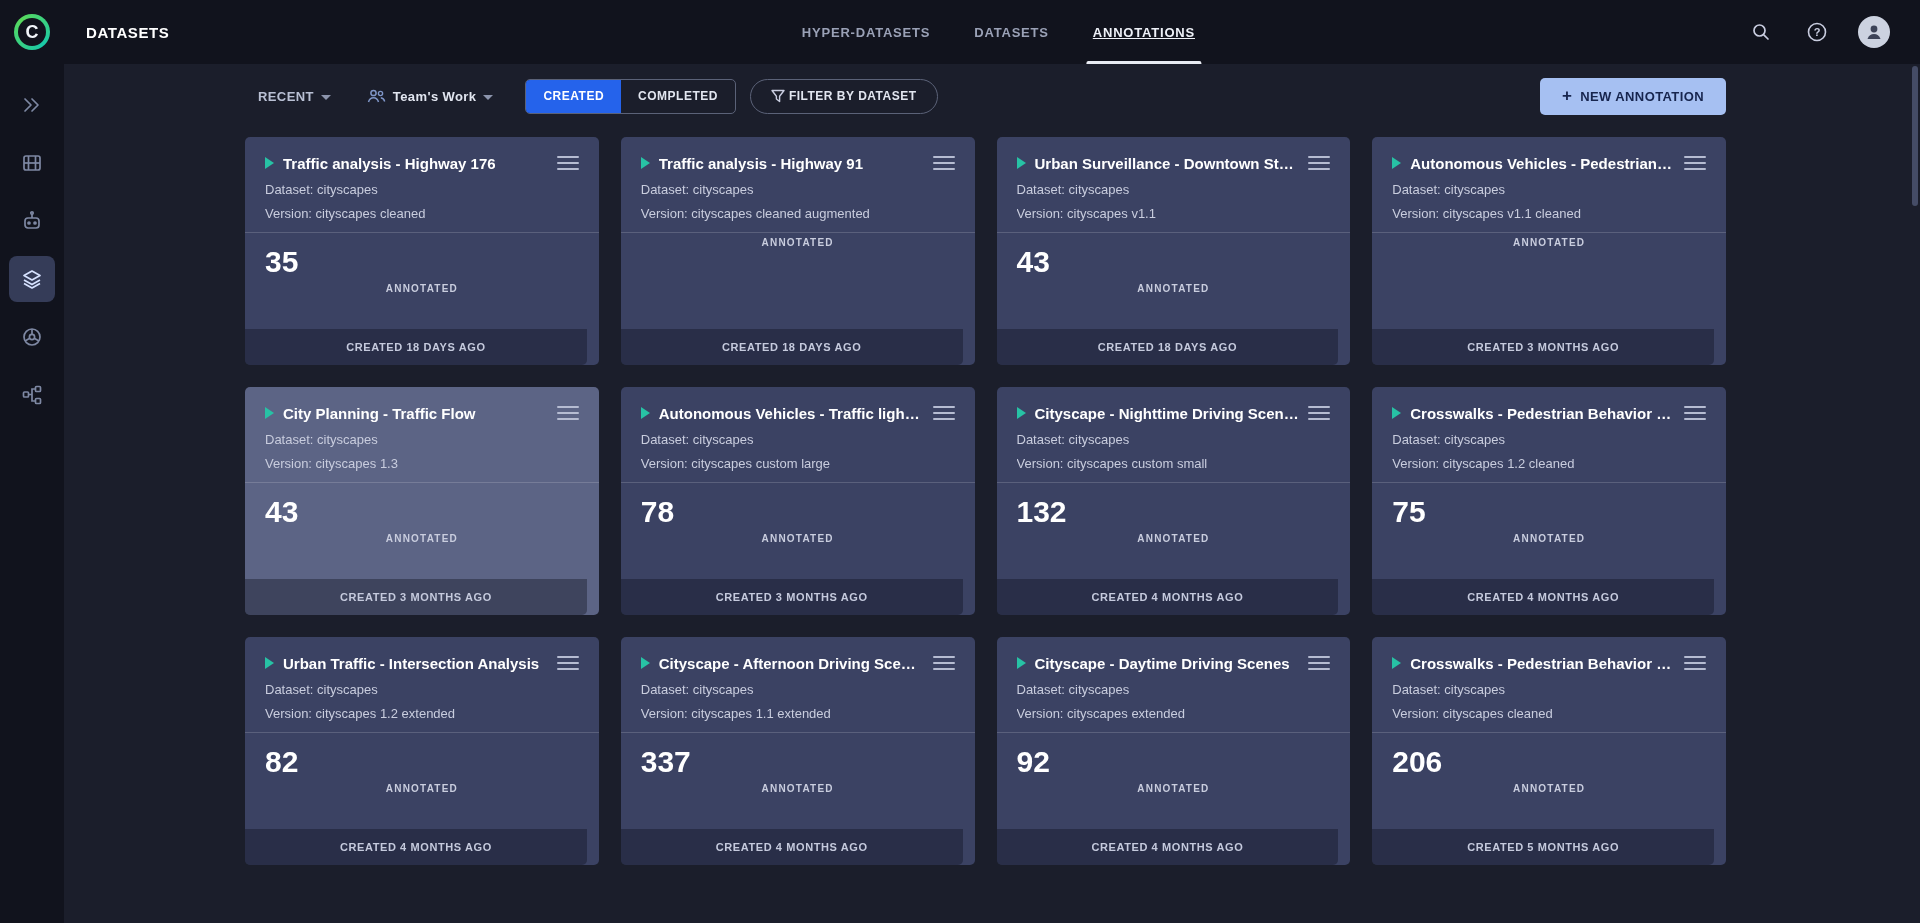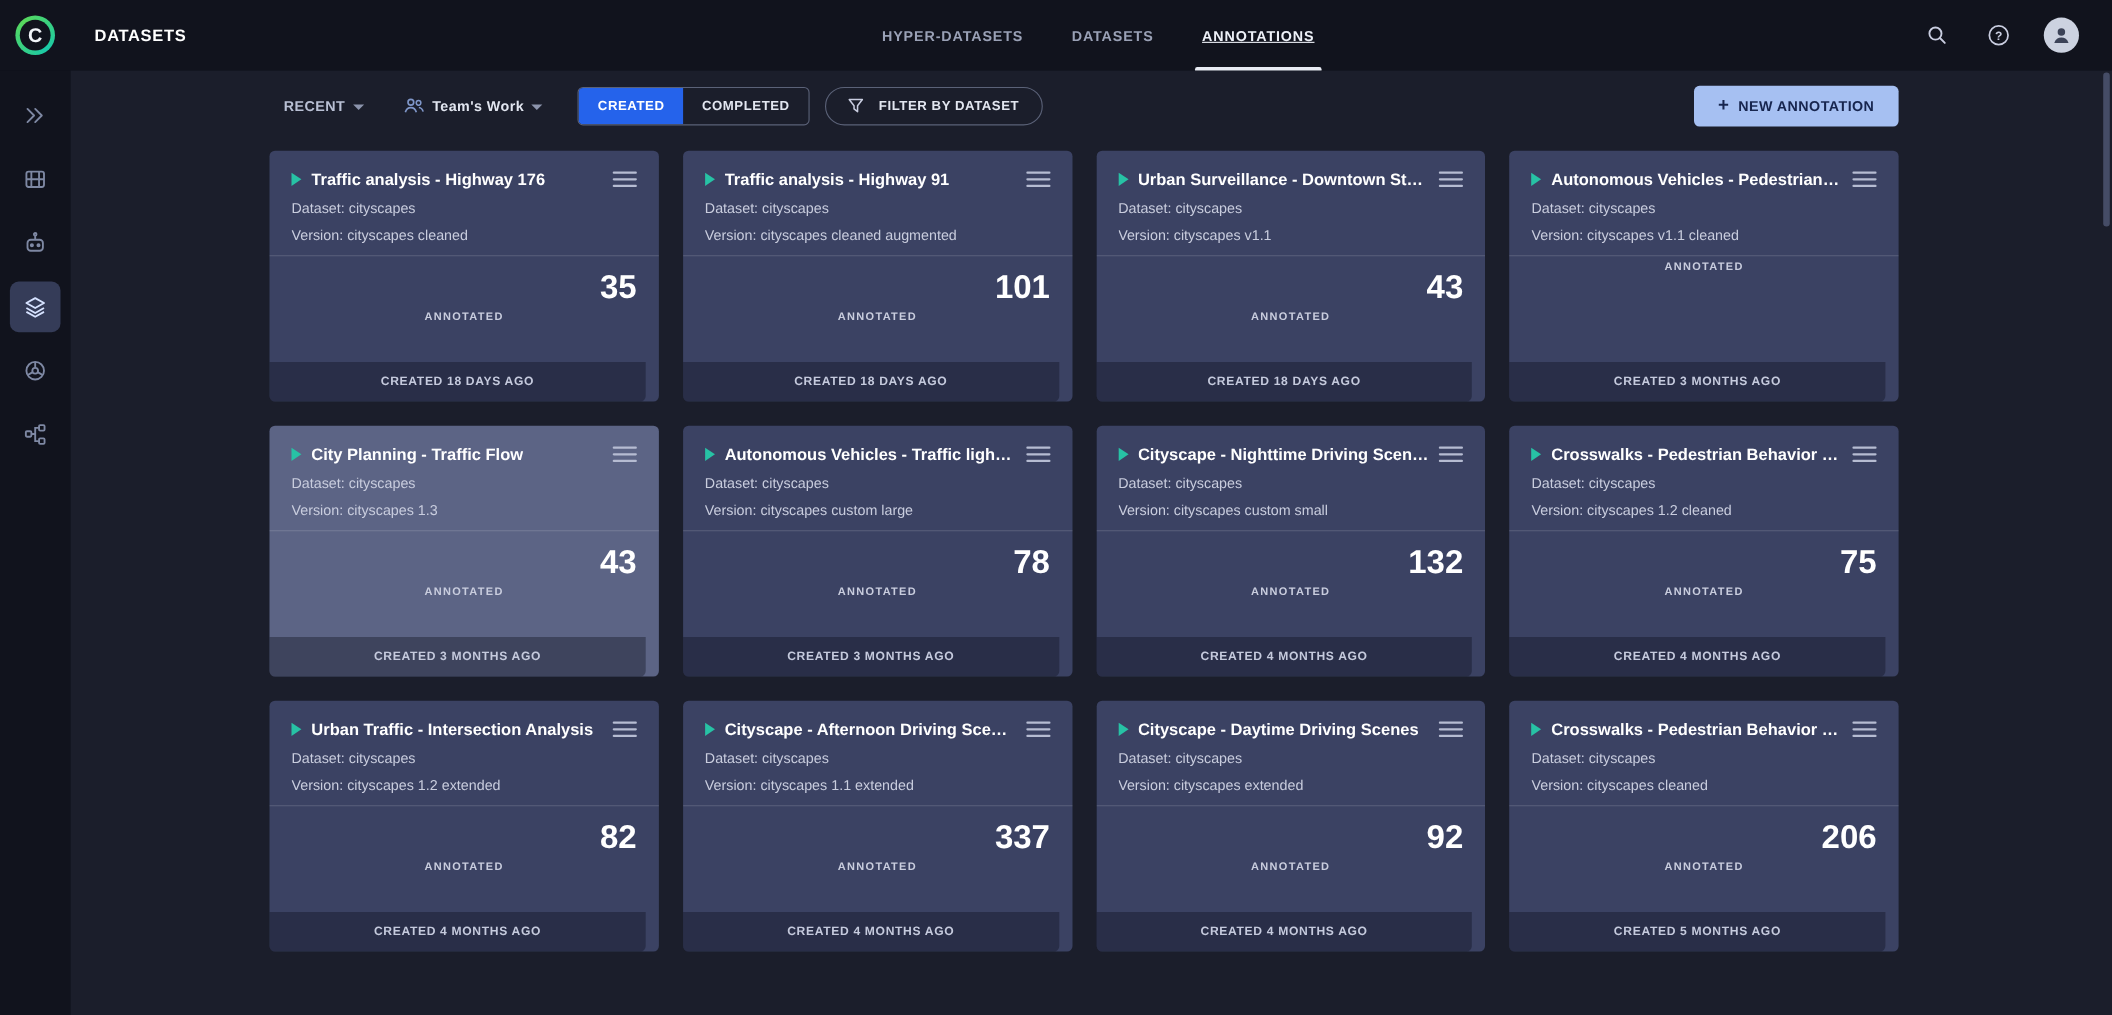--- a/index.html
+++ b/index.html
@@ -48,21 +48,21 @@
   .dropdown.scope .dd-label { color:#e2e6f0; }
   .caret { width:0; height:0; border-left:5px solid transparent; border-right:5px solid transparent;
     border-top:5px solid #8c94ac; margin-top:2px; }
 
   .segmented { display:flex; border:1px solid #5b6278; border-radius:5px; overflow:hidden;
     height:35px; margin-left:32px; }
   .seg-btn { display:flex; align-items:center; padding:0 17px; font-size:12px; font-weight:bold;
     letter-spacing:.5px; color:#e2e6f0; cursor:pointer; }
   .seg-btn.active { background:#2563eb; color:#ffffff; }
 
-  .filter-pill { display:flex; align-items:center; gap:14px; height:35px; padding:0 20px;
+  .filter-pill { display:flex; align-items:center; gap:4px; height:35px; padding:0 20px;
     border:1px solid #5b6278; border-radius:18px; margin-left:14px; cursor:pointer;
     color:#e2e6f0; font-size:12px; font-weight:bold; letter-spacing:.5px; }
 
   .new-btn { margin-left:auto; display:flex; align-items:center; gap:8px; height:37px; padding:0 22px;
     background:#a6c0f2; border:none; border-radius:5px; color:#17254e; font-size:13px; font-weight:bold;
     letter-spacing:.4px; cursor:pointer; font-family:inherit; }
   .new-btn .plus { font-size:17px; font-weight:bold; margin-top:-1px; }
 
   .grid { display:flex; flex-wrap:wrap; gap:22px; margin:21px 194px 0 181px; }
   .card { position:relative; width:calc((100% - 66px)/4); height:228px; background:#3b4263;
@@ -70,21 +70,21 @@
   .card.highlighted { background:#5c6485; }
   .card-head { display:flex; align-items:center; gap:9px; }
   .play { width:0; height:0; border-top:6px solid transparent; border-bottom:6px solid transparent;
     border-left:9px solid #27c2a5; flex:0 0 auto; }
   .card-title { color:#ffffff; font-size:15px; font-weight:bold; white-space:nowrap;
     overflow:hidden; text-overflow:ellipsis; flex:1 1 auto; }
   .menu-btn { flex:0 0 auto; width:22px; display:flex; flex-direction:column; gap:4px; cursor:pointer; padding:3px 0; }
   .menu-btn i { display:block; height:2px; background:#b6bcd2; border-radius:1px; }
   .meta { color:#c9cdde; font-size:13px; margin-top:9px; white-space:nowrap; overflow:hidden; }
   .divider { border-top:1px solid rgba(255,255,255,.16); margin:11px -20px 0 -20px; }
-  .count { color:#ffffff; font-size:30px; font-weight:bold; text-align:right; margin-top:12px; }
+  .count { color:#ffffff; font-size:30px; font-weight:bold; text-align:left; margin-top:12px; }
   .annotated { color:#c9cdde; font-size:10px; letter-spacing:1.2px; text-align:center; margin-top:4px; font-weight:bold; }
   .card-footer { position:absolute; left:0; right:12px; bottom:0; height:36px; background:rgba(14,17,30,.38);
     border-radius:0 0 5px 5px; display:flex; align-items:center; justify-content:center;
     color:#c5cadd; font-size:11px; font-weight:bold; letter-spacing:.6px; }
 
   .scrollbar-thumb { position:absolute; top:66px; right:2px; width:6px; height:140px;
     background:#454c66; border-radius:3px; }
 </style>
 </head>
 <body>
@@ -238,21 +238,20 @@
       <span class="card-title">Traffic analysis - Highway 91</span>
       <span class="menu-btn">
               <i></i>
               <i></i>
               <i></i>
             </span>
     </div>
     <div class="meta">Dataset: cityscapes</div>
     <div class="meta">Version: cityscapes cleaned augmented</div>
     <div class="divider"></div>
-    <div class="count">101</div>
     <div class="annotated">ANNOTATED</div>
     <div class="card-footer">CREATED 18 DAYS AGO</div>
   </div>
         <div class="card">
     <div class="card-head">
       <span class="play"></span>
       <span class="card-title">Urban Surveillance - Downtown Stre…</span>
       <span class="menu-btn">
               <i></i>
               <i></i>

